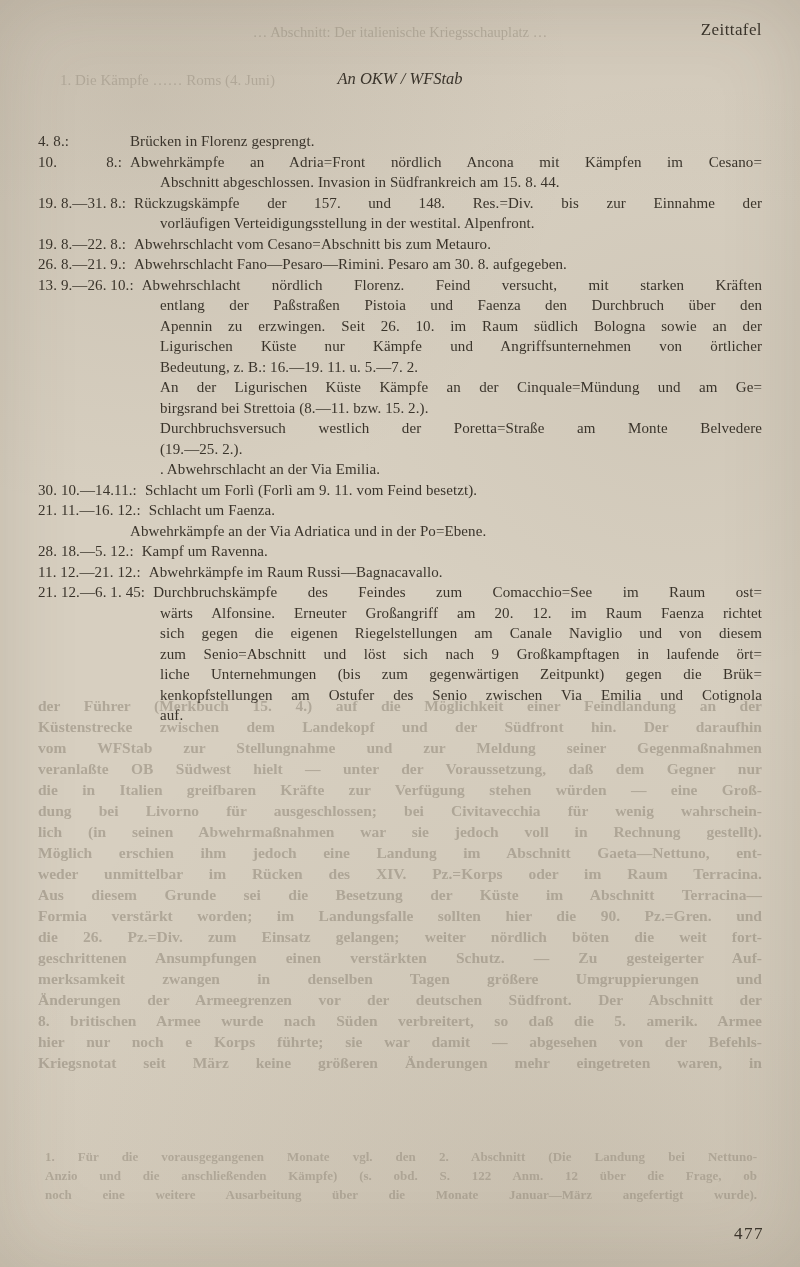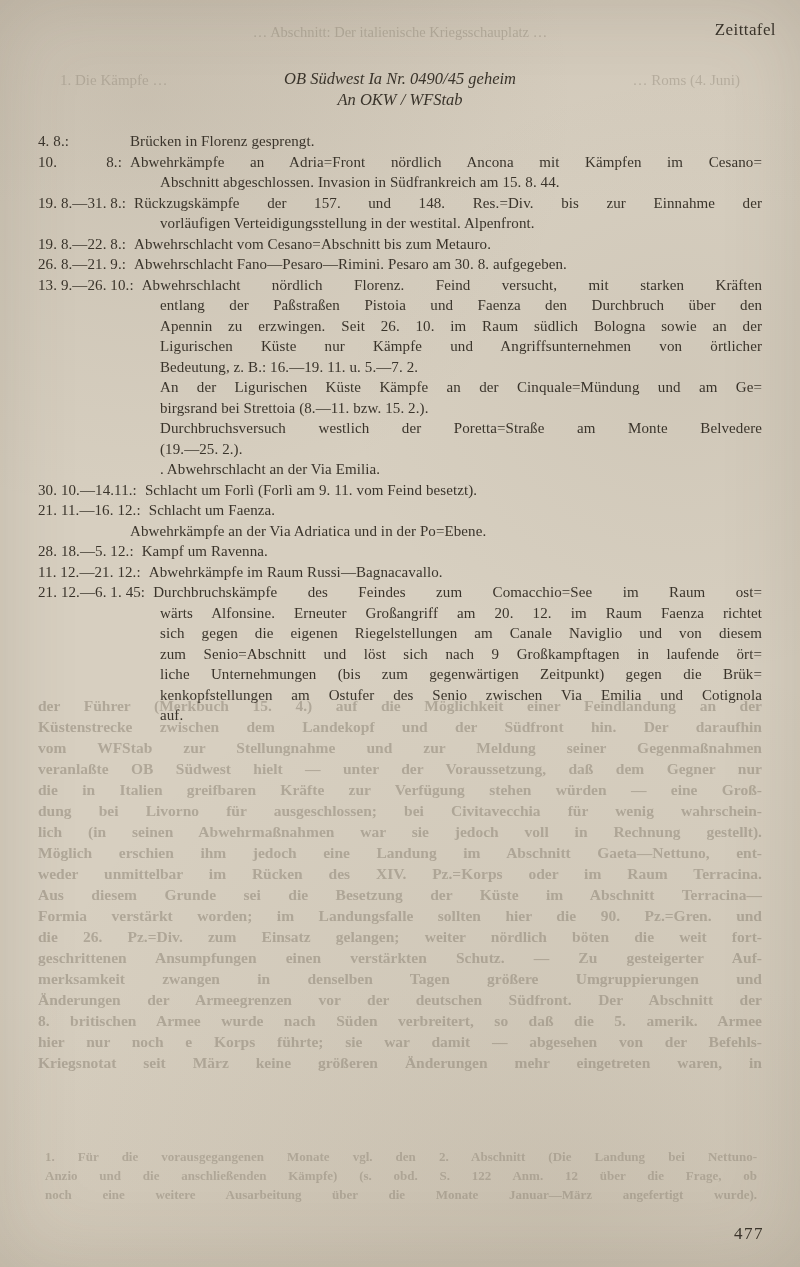--- a/index.html
+++ b/index.html
@@ -13,32 +13,32 @@
     background:
       radial-gradient(90% 55% at 18% 8%, rgba(118,106,88,0.12), transparent 60%),
       radial-gradient(70% 40% at 85% 30%, rgba(118,106,88,0.07), transparent 60%),
       radial-gradient(110% 70% at 70% 95%, rgba(112,100,80,0.10), transparent 65%),
       linear-gradient(180deg,#d1c8b9 0%, var(--paper) 16%, var(--paper) 78%, #d1c8b8 100%);
     font-family:"Liberation Serif","DejaVu Serif",serif;
     color:var(--ink);
   }
   .page{position:absolute;inset:0;}
   .vignette{position:absolute;inset:0;box-shadow:inset 0 0 80px rgba(80,70,52,0.16);pointer-events:none;z-index:4;}
-  .running-header{position:absolute;top:20px;right:24px;font-size:17px;letter-spacing:.4px;z-index:3;text-align:right;}
+  .running-header{position:absolute;top:20px;right:38px;font-size:17px;letter-spacing:.4px;z-index:3;text-align:right;}
   .doc-heading{position:absolute;top:68px;left:0;width:100%;text-align:center;font-style:italic;font-size:16.5px;line-height:21px;z-index:3;}
   .entries{position:absolute;top:131px;left:38px;width:724px;font-size:15px;line-height:20.5px;letter-spacing:.1px;z-index:2;}
   .line{min-height:20.5px;}
   .just{text-align:justify;text-align-last:justify;}
   .date{display:inline-block;min-width:92px;box-sizing:border-box;padding-right:8px;}
   .pl1{padding-left:92px;}
   .pl2{padding-left:122px;}
   .ghost{position:absolute;left:38px;width:724px;color:var(--ghost);filter:blur(0.45px);z-index:1;font-weight:bold;}
   .ghost .gline{text-align:justify;text-align-last:justify;}
   .ghost-top-center{position:absolute;top:24px;left:140px;width:520px;text-align:center;font-size:14.5px;color:var(--ghost);opacity:.42;filter:blur(.6px);z-index:1;}
-  .ghost-top-row{position:absolute;top:72px;left:60px;right:60px;display:flex;justify-content:space-between;font-size:15px;color:var(--ghost);opacity:.4;filter:blur(.6px);z-index:1;}
+  .ghost-top-row{position:absolute;top:72px;left:60px;right:60px;display:flex;font-size:15px;color:var(--ghost);opacity:.4;filter:blur(.6px);z-index:1;}
   .ghost-main{top:695px;font-size:15.5px;line-height:21px;opacity:.5;}
   .ghost-footnote{top:1147px;left:45px;width:712px;font-size:13px;line-height:19px;opacity:.45;}
   .page-number{position:absolute;top:1224px;right:36px;font-size:17px;letter-spacing:1.5px;z-index:3;}
 </style>
 </head>
 <body>
 
 <div class="page">
 
   <div class="ghost-top-center">… Abschnitt: Der italienische Kriegsschauplatz …</div>
@@ -69,21 +69,20 @@
     </div>
   <div class="ghost ghost-footnote">
       <div class="gline">1. Für die vorausgegangenen Monate vgl. den 2. Abschnitt (Die Landung bei Nettuno-</div>
       <div class="gline">Anzio und die anschließenden Kämpfe) (s. obd. S. 122 Anm. 12 über die Frage, ob</div>
       <div class="gline">noch eine weitere Ausarbeitung über die Monate Januar—März angefertigt wurde).</div>
     </div>
 
   <div class="running-header">Zeittafel</div>
 
   <div class="doc-heading">
-    <div>OB Südwest Ia Nr. 0490/45 geheim</div>
     <div>An OKW / WFStab</div>
   </div>
 
   <div class="entries">
       <div class="entry">
         <div class="line"><span class="date">4. 8.:</span>Brücken in Florenz gesprengt.</div>
       </div>
       <div class="entry">
         <div class="line just"><span class="date">10. 8.:</span>Abwehrkämpfe an Adria=Front nördlich Ancona mit Kämpfen im Cesano=</div>
         <div class="line pl2">Abschnitt abgeschlossen. Invasion in Südfrankreich am 15. 8. 44.</div>

